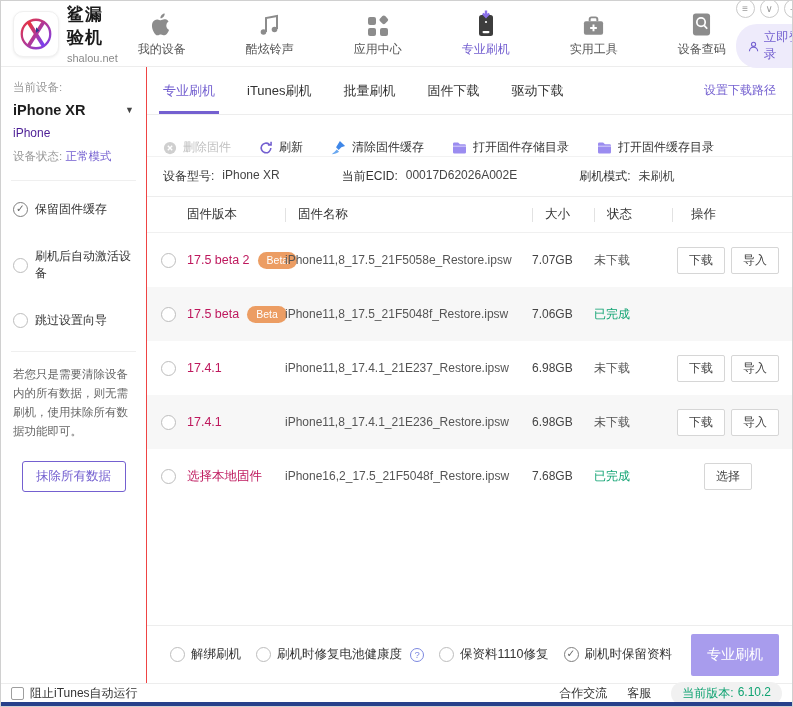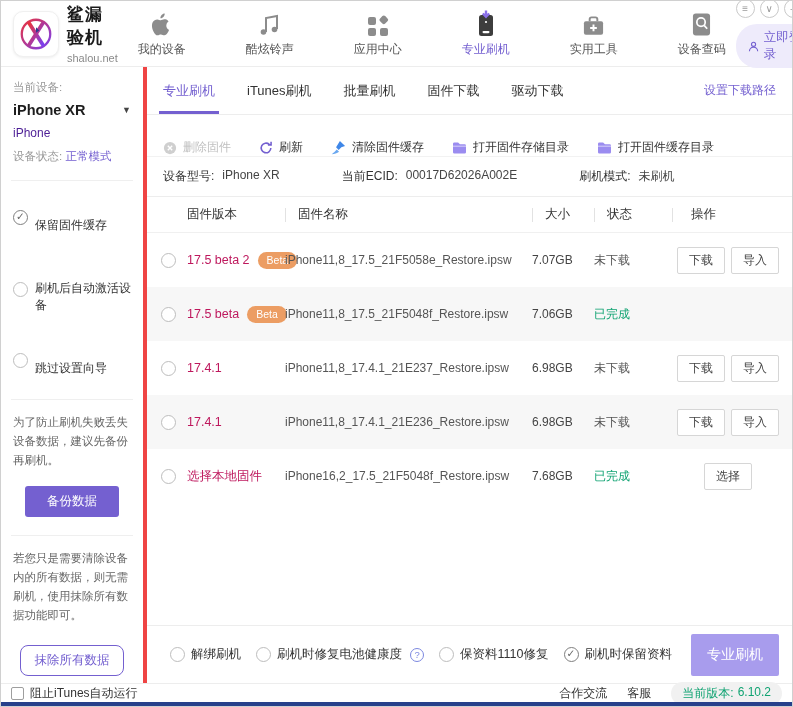--- a/index.html
+++ b/index.html
@@ -20,43 +20,43 @@
   .nav-item.active .nv-label { color:var(--accent,#7460d0); }
   .header-right { display:flex; flex-direction:column; align-items:flex-end; gap:6px; margin-left:8px; }
   .win-controls { display:flex; gap:5px; }
   .win-btn { width:19px; height:19px; border:1px solid #c9c9c9; border-radius:50%; color:#9b9b9b; font-size:10px; line-height:17px; text-align:center; cursor:pointer; background:#fff; }
   .account-row { display:flex; align-items:center; gap:8px; }
   .login-pill { display:flex; align-items:center; gap:5px; background:#eeebfb; color:var(--accent,#7460d0); border-radius:21px; padding:5px 12px; font-size:12.5px; cursor:pointer; }
   .dl-circle { width:28px; height:28px; border-radius:50%; background:#eeebfb; display:flex; align-items:center; justify-content:center; cursor:pointer; }
 
   
   .main { flex:1; min-height:0; display:flex; }
-  .sidebar { width:146px; flex:none; border-right:4px solid #ef4444; padding:0 10px; overflow:hidden; }
+  .sidebar { width:146px; flex:none; border-right:1px solid #ef4444; padding:0 10px; overflow:hidden; }
   .content { flex:1; min-width:0; display:flex; flex-direction:column; }
 
   
   .sb-sec { border-bottom:1px solid #efefef; padding:13px 2px 16px 2px; }
   .sb-sec:last-child { border-bottom:none; }
   .sb-label { font-size:11.5px; color:#999; }
   .sb-device-row { display:flex; align-items:center; justify-content:space-between; margin-top:7px; cursor:pointer; }
   .sb-device-name { font-size:14.5px; font-weight:bold; color:#1d1d1d; }
   .sb-caret { font-size:9px; color:#444; }
   .sb-device-type { font-size:12px; color:#4c1d95; margin-top:8px; }
   .sb-status { font-size:11.5px; color:#999; margin-top:9px; }
   .sb-status b { color:var(--accent,#7460d0); font-weight:normal; }
   .sb-opt { display:flex; align-items:center; gap:7px; margin:0 0 30px 0; cursor:pointer; }
   .sb-opt:last-child { margin-bottom:6px; }
-  .sb-opt-label { font-size:12px; color:#333;margin-top:16px; }
+  .sb-opt-label { font-size:12px; color:#333; }
   .opts-sec { padding-top:20px; }
   .radio { width:15px; height:15px; flex:none; border:1px solid #bdbdbd; border-radius:50%; background:#fff; position:relative; }
   .radio.checked { border-color:#7f7f7f; }
   .radio.checked::after { content:"\2713"; position:absolute; left:2px; top:-1px; font-size:10.5px; color:#666; }
   .sb-tip { font-size:11.5px; color:#666; line-height:1.65; }
   .sb-btn-fill { display:block; margin:16px auto 2px auto; width:94px; height:31px; background:var(--accent,#7460d0); color:#fff; border:none; border-radius:3px; font-size:12.5px; cursor:pointer; font-family:inherit; }
-  .sb-btn-line { display:block; margin:20px auto 2px auto; width:104px; height:31px; background:#fff; color:var(--accent,#7460d0); border:1px solid var(--accent,#7460d0); border-radius:8px; font-size:12.5px; cursor:pointer; font-family:Liberation Serif, serif; }
+  .sb-btn-line { display:block; margin:20px auto 2px auto; width:104px; height:31px; background:#fff; color:var(--accent,#7460d0); border:1px solid var(--accent,#7460d0); border-radius:3px; font-size:12.5px; cursor:pointer; font-family:Liberation Serif, serif; }
 
   
   .tabbar { height:48px; flex:none; display:flex; align-items:center; padding:0 16px; gap:32px; border-bottom:1px solid #ededed; }
   .tab { font-size:13px; color:#333; cursor:pointer; position:relative; height:100%; display:flex; align-items:center; }
   .tab.active { color:var(--accent,#7460d0); }
   .tab.active::after { content:""; position:absolute; left:-4px; right:-4px; bottom:0; height:3px; background:var(--accent,#7460d0); }
   .tab-link { margin-left:auto; font-size:12px; color:var(--accent,#7460d0); cursor:pointer; }
 
   
   .toolbar { height:42px; flex:none; display:flex; align-items:flex-end; gap:28px; padding:0 16px; border-bottom:1px solid #f2f2f2; }
@@ -251,24 +251,20 @@
           <div class="sb-opt">
             <span class="radio"></span>
             <span class="sb-opt-label">刷机后自动激活设备</span>
           </div>
           <div class="sb-opt">
             <span class="radio"></span>
             <span class="sb-opt-label">跳过设置向导</span>
           </div>
         </div>
       <div class="sb-sec">
-        <div class="sb-tip">为了防止刷机失败丢失设备数据，建议先备份再刷机。</div>
-        <button class="sb-btn-fill">备份数据</button>
-      </div>
-      <div class="sb-sec">
         <div class="sb-tip">若您只是需要清除设备内的所有数据，则无需刷机，使用抹除所有数据功能即可。</div>
         <button class="sb-btn-line">抹除所有数据</button>
       </div>
     </div>
 
     <div class="content">
 
       <div class="tabbar">
         <span id="tabs-holder" style="display:contents"><span class="tab active">专业刷机</span><span class="tab">iTunes刷机</span><span class="tab">批量刷机</span><span class="tab">固件下载</span><span class="tab">驱动下载</span></span>
         <span class="tab-link">设置下载路径</span>

